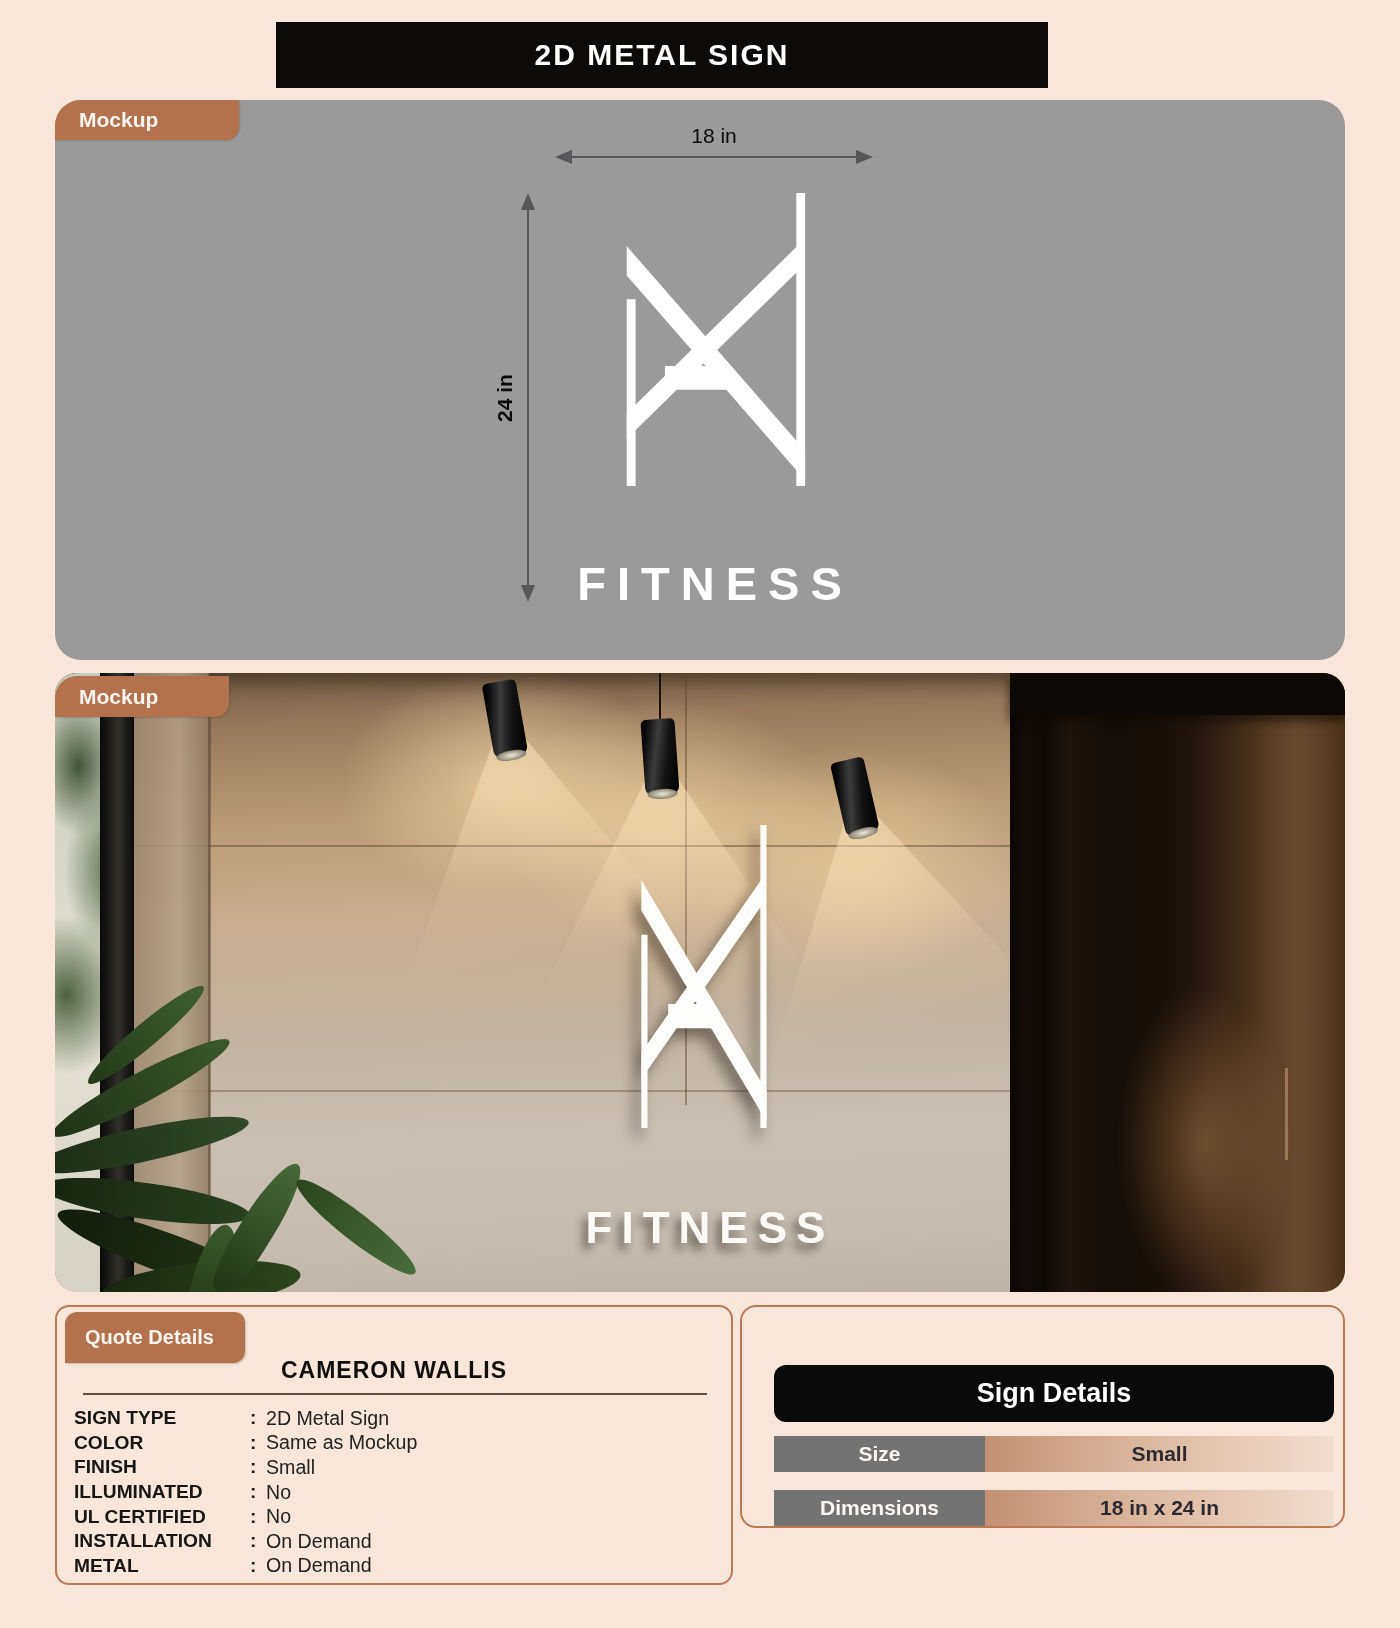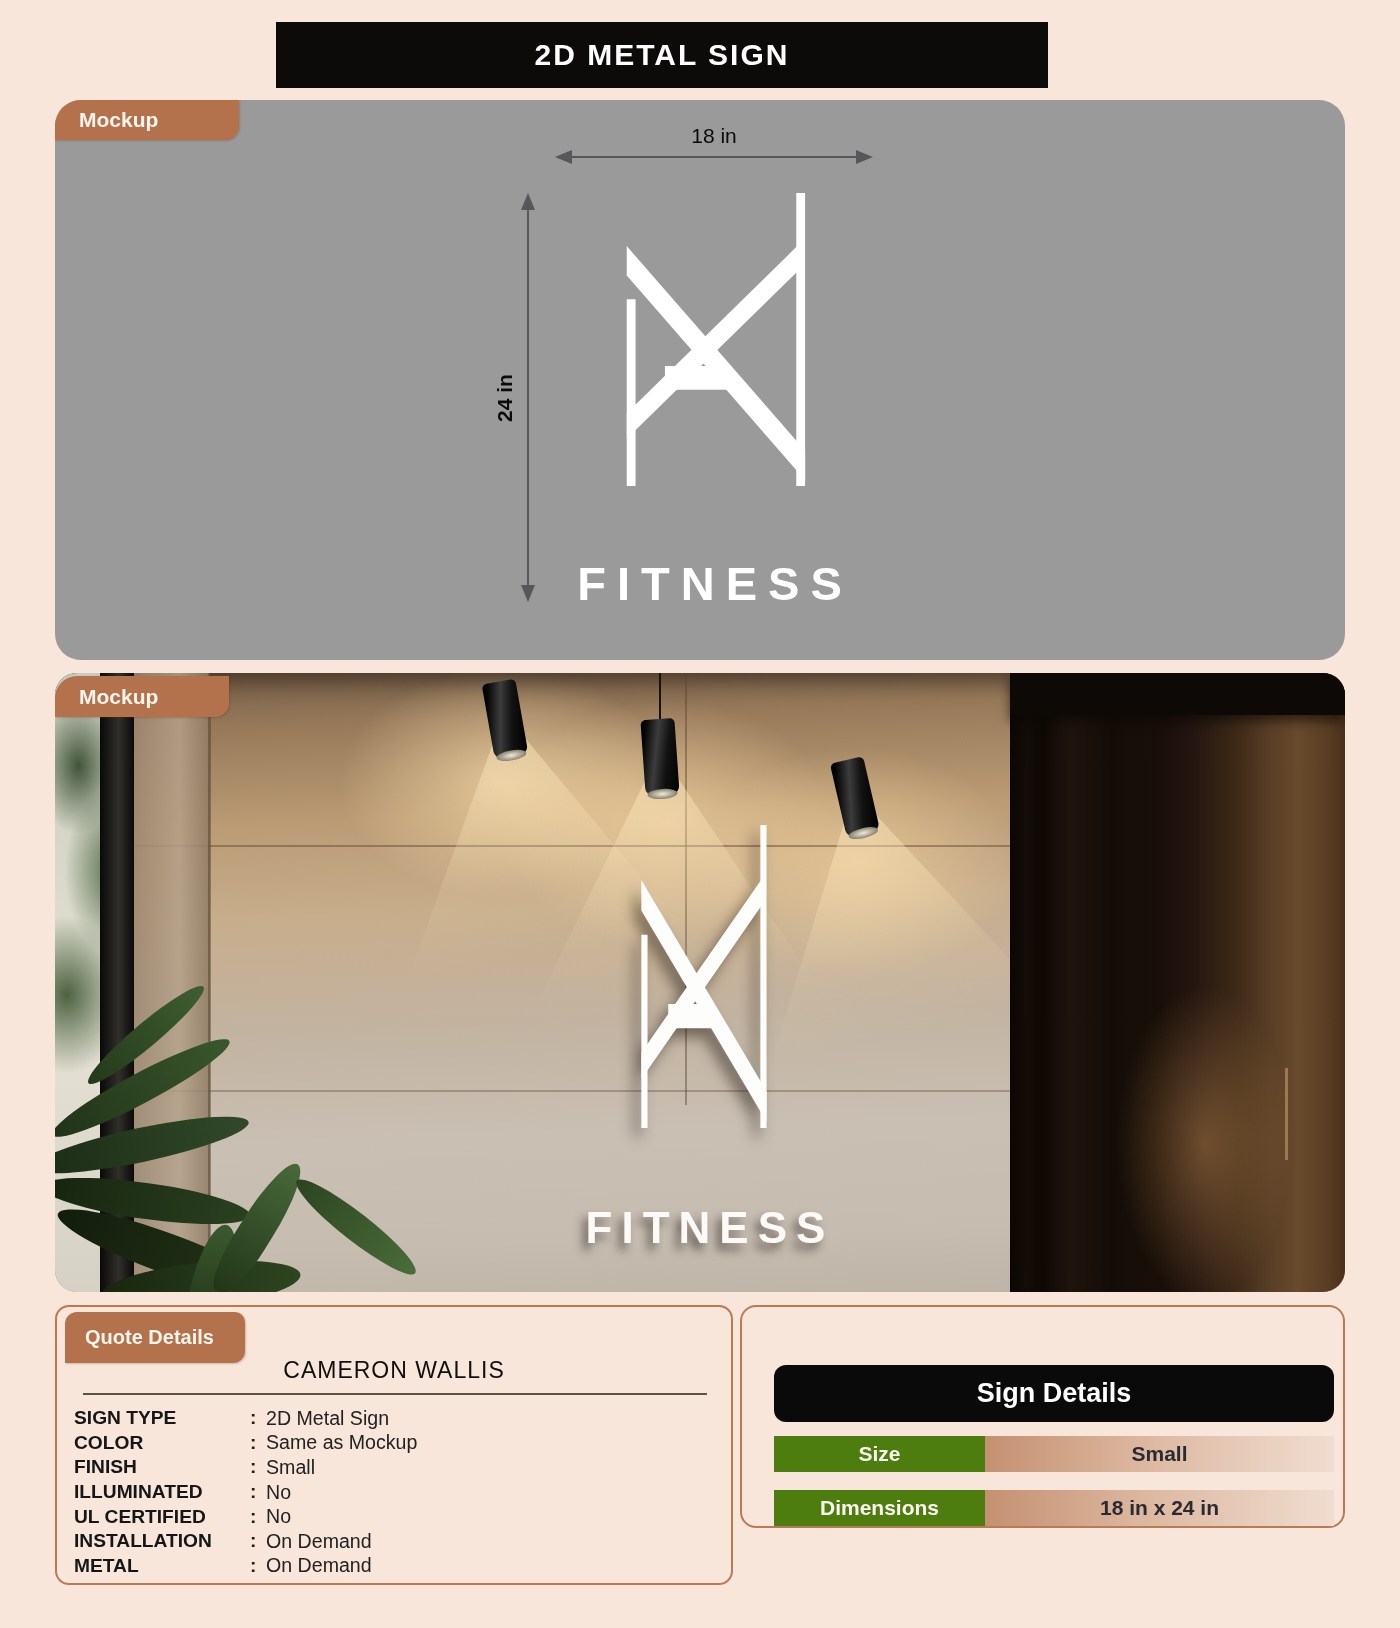--- a/index.html
+++ b/index.html
@@ -83,35 +83,35 @@
 
   .logo-mockup{position:absolute;left:543px;top:152px;width:172px;height:305px;
     filter:drop-shadow(-7px 9px 7px rgba(30,22,14,.5));}
   .brand-mockup{position:absolute;left:470px;top:530px;width:370px;text-align:center;
     color:#fbfaf7;font-size:44px;font-weight:bold;letter-spacing:9px;
     text-shadow:-5px 7px 10px rgba(30,22,14,.55);}
 
   
   .quote-panel{position:absolute;left:55px;top:1305px;width:678px;height:280px;
     border:2px solid #bd7854;border-radius:14px;box-sizing:border-box;}
-  .customer-name{margin-top:50px;text-align:center;font-size:23px;font-weight:normal;color:#0f0f0f;letter-spacing:1px;}
+  .customer-name{margin-top:50px;text-align:center;font-size:23px;font-weight:bold;color:#0f0f0f;letter-spacing:1px;}
   .name-underline{position:absolute;left:26px;top:86px;width:624px;height:2px;background:#5d5044;}
   .specs{position:absolute;left:17px;top:99px;right:20px;}
   .spec-row{display:flex;height:24.6px;align-items:center;font-size:19.2px;color:#1c1c1c;}
   .spec-label{width:176px;font-weight:bold;color:#161616;}
   .spec-colon{width:16px;font-weight:bold;}
   .spec-value{font-weight:normal;color:#222;font-size:19.6px;}
 
   .sign-panel{position:absolute;left:740px;top:1305px;width:605px;height:223px;
     border:2px solid #bd7854;border-radius:16px;box-sizing:border-box;}
   .sd-header{position:absolute;left:32px;top:58px;width:560px;height:57px;background:#0a0a0a;border-radius:12px;
     display:flex;align-items:center;justify-content:center;color:#fff;font-size:27px;font-weight:bold;}
   .sd-rows{position:absolute;left:32px;top:129px;width:560px;display:flex;flex-direction:column;gap:18px;}
   .sd-row{display:flex;height:36px;}
-  .sd-label{width:211px;background:#4d7c0f;color:#fdf7f1;font-weight:bold;font-size:21px;
+  .sd-label{width:211px;background:#737373;color:#fdf7f1;font-weight:bold;font-size:21px;
     display:flex;align-items:center;justify-content:center;}
   .sd-value{flex:1;background:linear-gradient(90deg,#c49071,#dcb79f 45%,#f0ddd0);
     color:#2b2a33;font-weight:bold;font-size:21px;display:flex;align-items:center;justify-content:center;}
 </style>
 </head>
 <body>
 
 <div class="page">
 
   <div class="title-bar">

